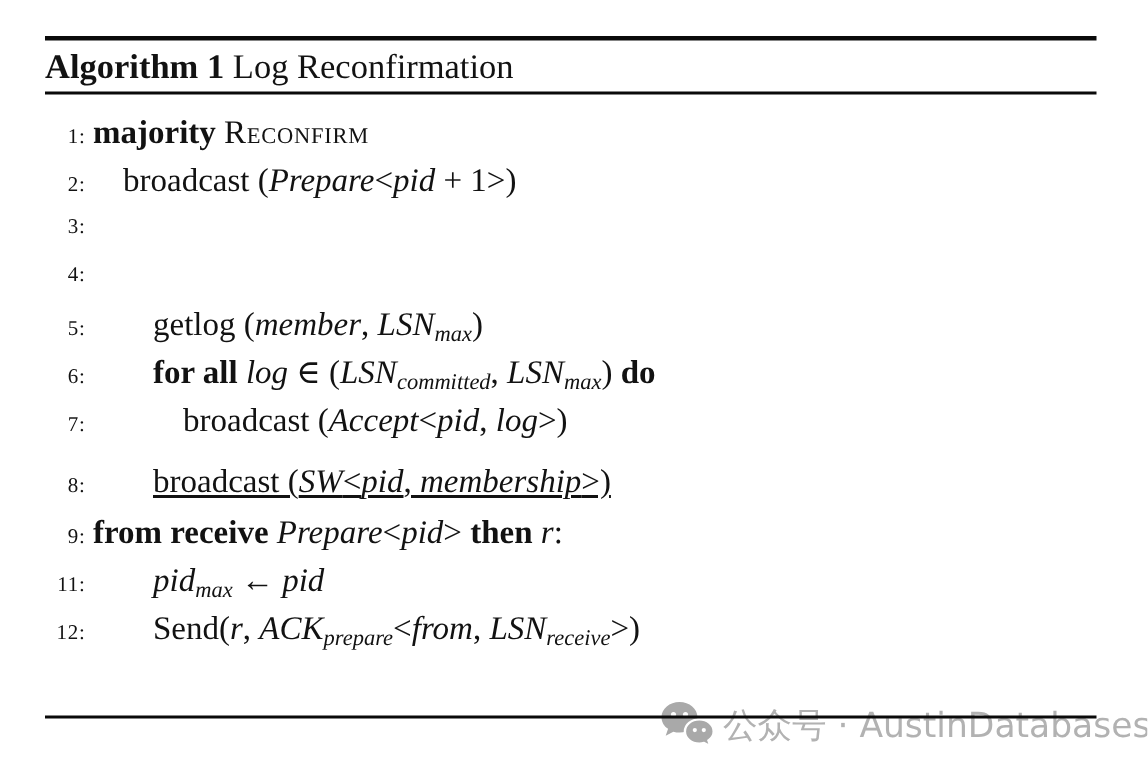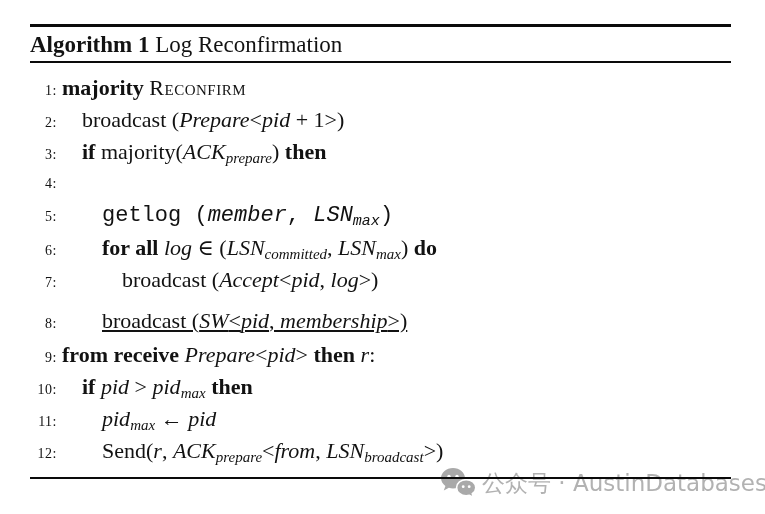--- a/index.html
+++ b/index.html
@@ -98,56 +98,51 @@
       <div class="code-line">
         <span class="num">1:</span>
         <span class="content" style="padding-left: 5px;"><span class="seg-b">majority </span><span class="seg-sc">Reconfirm</span></span>
       </div>
       <div class="code-line">
         <span class="num">2:</span>
         <span class="content" style="padding-left: 25px;"><span>broadcast (</span><span class="seg-i">Prepare</span><span>&lt;</span><span class="seg-i">pid</span><span> + 1&gt;)</span></span>
       </div>
       <div class="code-line">
         <span class="num">3:</span>
-        <span class="content" style="padding-left: 25px;"><span class="seg-b">if</span><span> majority(</span><span class="seg-i">ACK</span><span class="seg-sub">prepare</span><span>) </span><span class="seg-b">then</span></span>
       </div>
       <div class="code-line">
         <span class="num">4:</span>
       </div>
       <div class="code-line">
         <span class="num">5:</span>
-        <span class="content" style="padding-left: 45px; font-family: Liberation Mono, monospace;"><span>getlog (</span><span class="seg-i">member</span><span>, </span><span class="seg-i">LSN</span><span class="seg-sub">max</span><span>)</span></span>
+        <span class="content" style="padding-left: 45px;"><span>getlog (</span><span class="seg-i">member</span><span>, </span><span class="seg-i">LSN</span><span class="seg-sub">max</span><span>)</span></span>
       </div>
       <div class="code-line">
         <span class="num">6:</span>
         <span class="content" style="padding-left: 45px;"><span class="seg-b">for all </span><span class="seg-i">log</span><span> ∈ (</span><span class="seg-i">LSN</span><span class="seg-sub">committed</span><span>, </span><span class="seg-i">LSN</span><span class="seg-sub">max</span><span>) </span><span class="seg-b">do</span></span>
       </div>
       <div class="code-line">
         <span class="num">7:</span>
         <span class="content" style="padding-left: 65px;"><span>broadcast (</span><span class="seg-i">Accept</span><span>&lt;</span><span class="seg-i">pid</span><span>, </span><span class="seg-i">log</span><span>&gt;)</span></span>
       </div>
       <div class="code-line">
         <span class="num">8:</span>
         <span class="content" style="padding-left: 45px; text-decoration: underline;"><span>broadcast (</span><span class="seg-i">SW</span><span>&lt;</span><span class="seg-i">pid</span><span>, </span><span class="seg-i">membership</span><span>&gt;)</span></span>
       </div>
       <div class="code-line">
         <span class="num">9:</span>
         <span class="content" style="padding-left: 5px;"><span class="seg-b">from receive </span><span class="seg-i">Prepare</span><span>&lt;</span><span class="seg-i">pid</span><span>&gt; </span><span class="seg-b">then</span><span> </span><span class="seg-i">r</span><span>:</span></span>
       </div>
       <div class="code-line">
-        <span class="num">10:</span>
-        <span class="content" style="padding-left: 25px;"><span class="seg-b">if </span><span class="seg-i">pid</span><span> &gt; </span><span class="seg-i">pid</span><span class="seg-sub">max</span><span> </span><span class="seg-b">then</span></span>
-      </div>
-      <div class="code-line">
         <span class="num">11:</span>
         <span class="content" style="padding-left: 45px;"><span class="seg-i">pid</span><span class="seg-sub">max</span><span> ← </span><span class="seg-i">pid</span></span>
       </div>
       <div class="code-line">
         <span class="num">12:</span>
-        <span class="content" style="padding-left: 45px;"><span>Send(</span><span class="seg-i">r</span><span>, </span><span class="seg-i">ACK</span><span class="seg-sub">prepare</span><span>&lt;</span><span class="seg-i">from</span><span>, </span><span class="seg-i">LSN</span><span class="seg-sub">broadcast</span><span>&gt;)</span></span>
+        <span class="content" style="padding-left: 45px;"><span>Send(</span><span class="seg-i">r</span><span>, </span><span class="seg-i">ACK</span><span class="seg-sub">prepare</span><span>&lt;</span><span class="seg-i">from</span><span>, </span><span class="seg-i">LSN</span><span class="seg-sub">receive</span><span>&gt;)</span></span>
       </div>
     </div>
 
   <div class="rule rule-bottom"></div>
 
   <div class="watermark">
     <svg class="wm-icon" width="36" height="34" viewBox="0 0 36 34" aria-hidden="true">
       <g>
         <path class="wm-fill" d="M13 2 C6.4 2 1 6.5 1 12.1 c0 3.2 1.7 6 4.4 7.8 l-1.6 4.6 5.1-2.7 c1.3 0.4 2.7 0.6 4.1 0.6 6.6 0 12-4.5 12-10.2 C25 6.5 19.6 2 13 2 Z" fill="#a9a9a9"></path>
         <circle cx="9" cy="10.4" r="1.7" fill="#ffffff"></circle>

